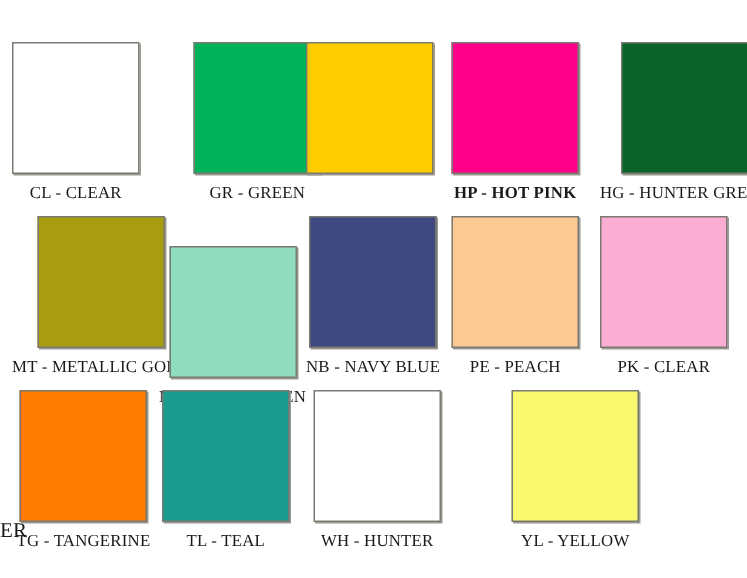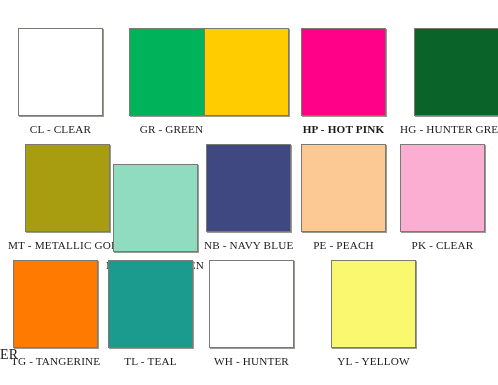--- a/index.html
+++ b/index.html
@@ -45,21 +45,21 @@
     color: #1a1a1a;
     white-space: nowrap;
     letter-spacing: 0.15px;
   }
 </style>
 </head>
 <body>
 
 <div class="grid">
 
-  <div class="swatch-cell" style="left:8px; top:28px;margin-left:10px;">
+  <div class="swatch-cell" style="left:8px; top:28px;">
     <div class="swatch" style="width:85px; height:88px; background:#ffffff;"></div>
     <div class="swatch-label">CL - CLEAR</div>
   </div>
 
   <div class="swatch-cell" style="left:106px; top:28px;padding-left:23px;">
     <div class="swatch" style="width:85px; height:88px; background:#00b259;"></div>
     <div class="swatch-label">GR - GREEN</div>
   </div>
 
   <div class="swatch-cell" style="left:204px; top:28px;">
@@ -111,17 +111,17 @@
   <div class="swatch-cell" style="left:108px; top:260px;font-family:Liberation Serif, serif;">
     <div class="swatch" style="width:85px; height:88px; background:#1a9b8e;"></div>
     <div class="swatch-label">TL - TEAL</div>
   </div>
 
   <div class="swatch-cell" style="left:209px; top:260px;">
     <div class="swatch" style="width:85px; height:88px; background:#ffffff;"></div>
     <div class="swatch-label">WH - HUNTER</div>
   </div>
 
-  <div class="swatch-cell" style="left:307px; top:260px;padding-left:24px;">
+  <div class="swatch-cell" style="left:317px; top:260px;padding-left:24px;">
     <div class="swatch" style="width:85px; height:88px; background:#faf86e;"></div>
     <div class="swatch-label">YL - YELLOW</div>
   </div>
 </div>
 
 </body></html>

